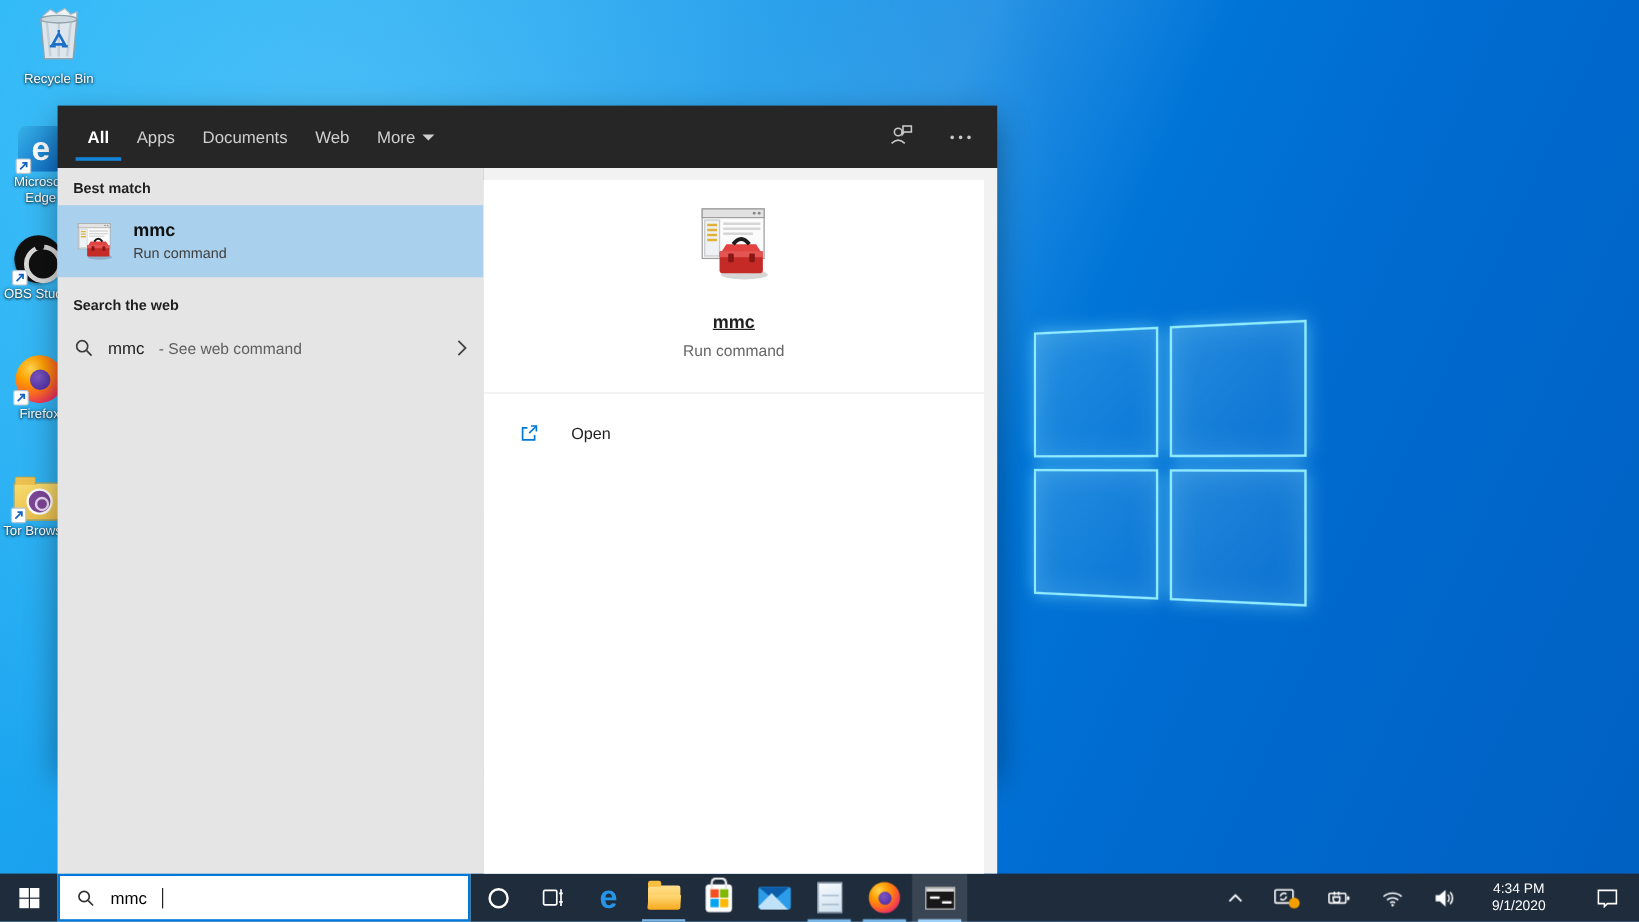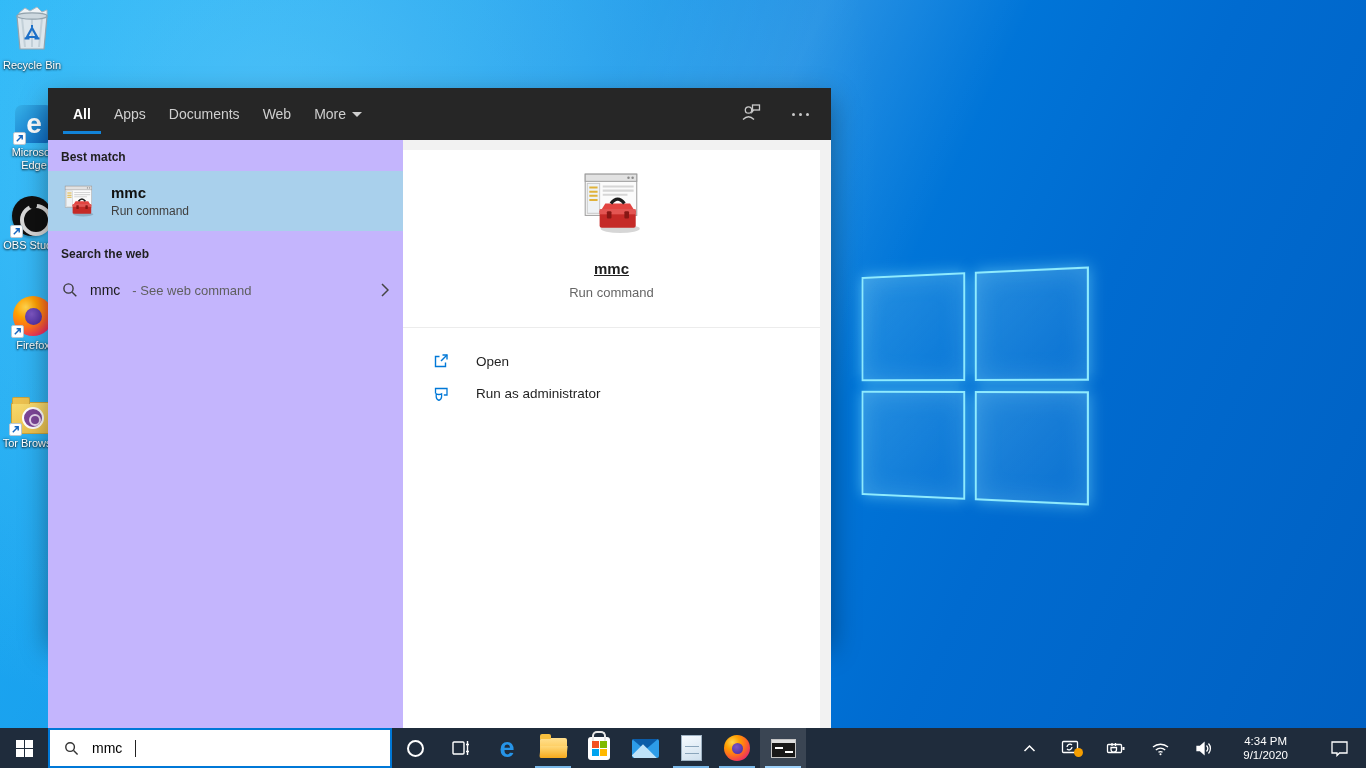--- a/index.html
+++ b/index.html
@@ -66,21 +66,21 @@
   .tab.selected { color:#fff; font-weight:bold; }
   .tab.selected::after { content:''; position:absolute; left:0; right:0; bottom:6px;
     height:3px; background:#1283d8; }
   .tab .dd-arrow { width:0; height:0; border-left:5px solid transparent;
     border-right:5px solid transparent; border-top:5px solid #cfcfcf; }
   .header-right { position:absolute; right:18px; display:flex; align-items:center; gap:26px; }
   .dots { display:flex; gap:4px; padding:6px 4px; cursor:pointer; }
   .dots i { width:3px; height:3px; border-radius:50%; background:#c9c9c9; }
 
   .panel-body { display:flex; height:588px; }
-  .results { width:355px; background:#c4b5fd; }
+  .results { width:355px; background:#e5e5e5; }
   .section-label { font-size:12px; font-weight:bold; color:#1f1f1f; margin:10px 0 7px 13px; }
   .bm-row { height:60px; background:#a9d0ec; display:flex; align-items:center;
     padding-left:14px; gap:15px; cursor:pointer; }
   .bm-texts .t1 { font-size:15px; font-weight:bold; color:#111; }
   .bm-texts .t2 { font-size:12px; color:#404040; margin-top:3px; }
   .results .web-label { margin-top:16px; }
   .web-row { height:44px; display:flex; align-items:center; padding:0 14px; gap:12px; cursor:pointer; }
   .web-row .q { font-size:14px; color:#1a1a1a; }
   .web-row .sfx { font-size:13px; color:#5f5f5f; }
   .web-row .spacer { flex:1; }
@@ -164,21 +164,21 @@
 
 <div class="desktop">
   <div class="win-logo">
     <div class="pane"></div>
     <div class="pane"></div>
     <div class="pane"></div>
     <div class="pane"></div>
   </div>
 </div>
 
-<div class="desk-icon" style="left:0; top:4px;">
+<div class="desk-icon" style="left:17px; top:4px;">
   <div class="ico-wrap">
     <svg width="44" height="48" viewBox="0 0 44 48">
       <path d="M9 9 l6 -5 5 3 7 -4 5 5 5 -2 v5 H9 z" fill="#eef3f6" stroke="#aab8c2" stroke-width="1"></path>
       <path d="M7 12 L37 12 L34 45 L10 45 z" fill="#dde6ec" stroke="#93a3ad" stroke-width="1.2"></path>
       <path d="M12 14 L15 43 M22 14 L22 43 M32 14 L29 43" stroke="#c3d0d8" stroke-width="2" fill="none"></path>
       <ellipse cx="22" cy="12" rx="15" ry="3.2" fill="#cdd8df" stroke="#93a3ad" stroke-width="1.2"></ellipse>
       <path d="M17 33 L22 24 L27 33 z" fill="none" stroke="#1d70c8" stroke-width="2.2"></path>
       <path d="M14.5 34.5 h5 M24.5 34.5 h5 M21 22 l2 0" stroke="#1d70c8" stroke-width="2.2"></path>
     </svg>
   </div>
@@ -342,27 +342,20 @@
 
         <div class="actions">
           <div class="action-row">
             <svg width="16" height="16" viewBox="0 0 16 16" fill="none" stroke="#0078d7" stroke-width="1.4">
               <path d="M6.5 3.5 H2.5 V13.5 H12.5 V9.5"></path>
                 <path d="M8 8 L14 2"></path>
                 <path d="M9.5 2 H14 V6.5"></path>
             </svg>
             <span>Open</span>
           </div>
-          <div class="action-row">
-            <svg width="16" height="16" viewBox="0 0 16 16" fill="none" stroke="#0078d7" stroke-width="1.3">
-              <path d="M2.5 8.5 V3.5 H14 V10 H10.8"></path>
-              <path d="M3.2 8.8 c1.8 .9 3.6 .9 5.4 0 v2.8 c0 2 -1.3 3.2 -2.7 3.8 c-1.4 -.6 -2.7 -1.8 -2.7 -3.8 z"></path>
-            </svg>
-            <span>Run as administrator</span>
-          </div>
         </div>
       </div>
     </div>
   </div>
 </div>
 
 <div class="taskbar">
   <div class="tb-btn start">
     <svg width="17" height="17" viewBox="0 0 17 17">
       <rect x="0" y="0" width="8" height="8" fill="#fff"></rect>

